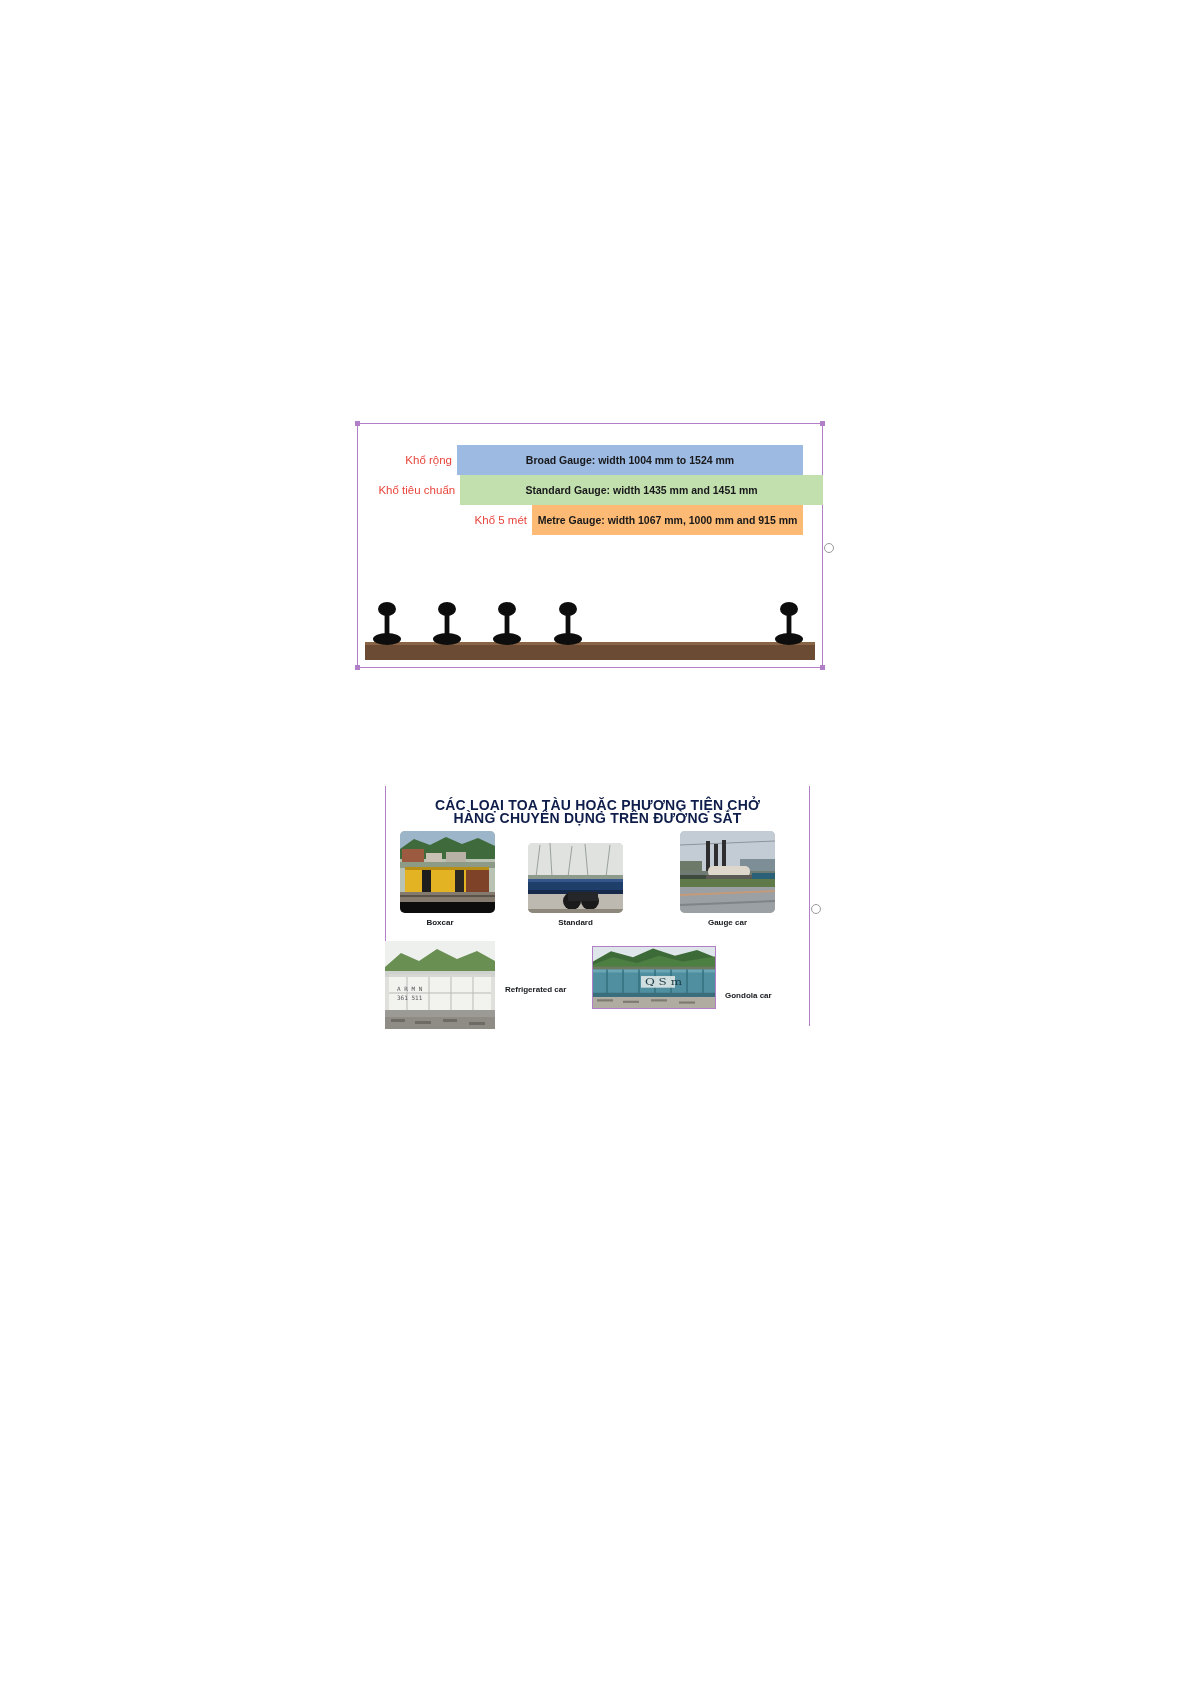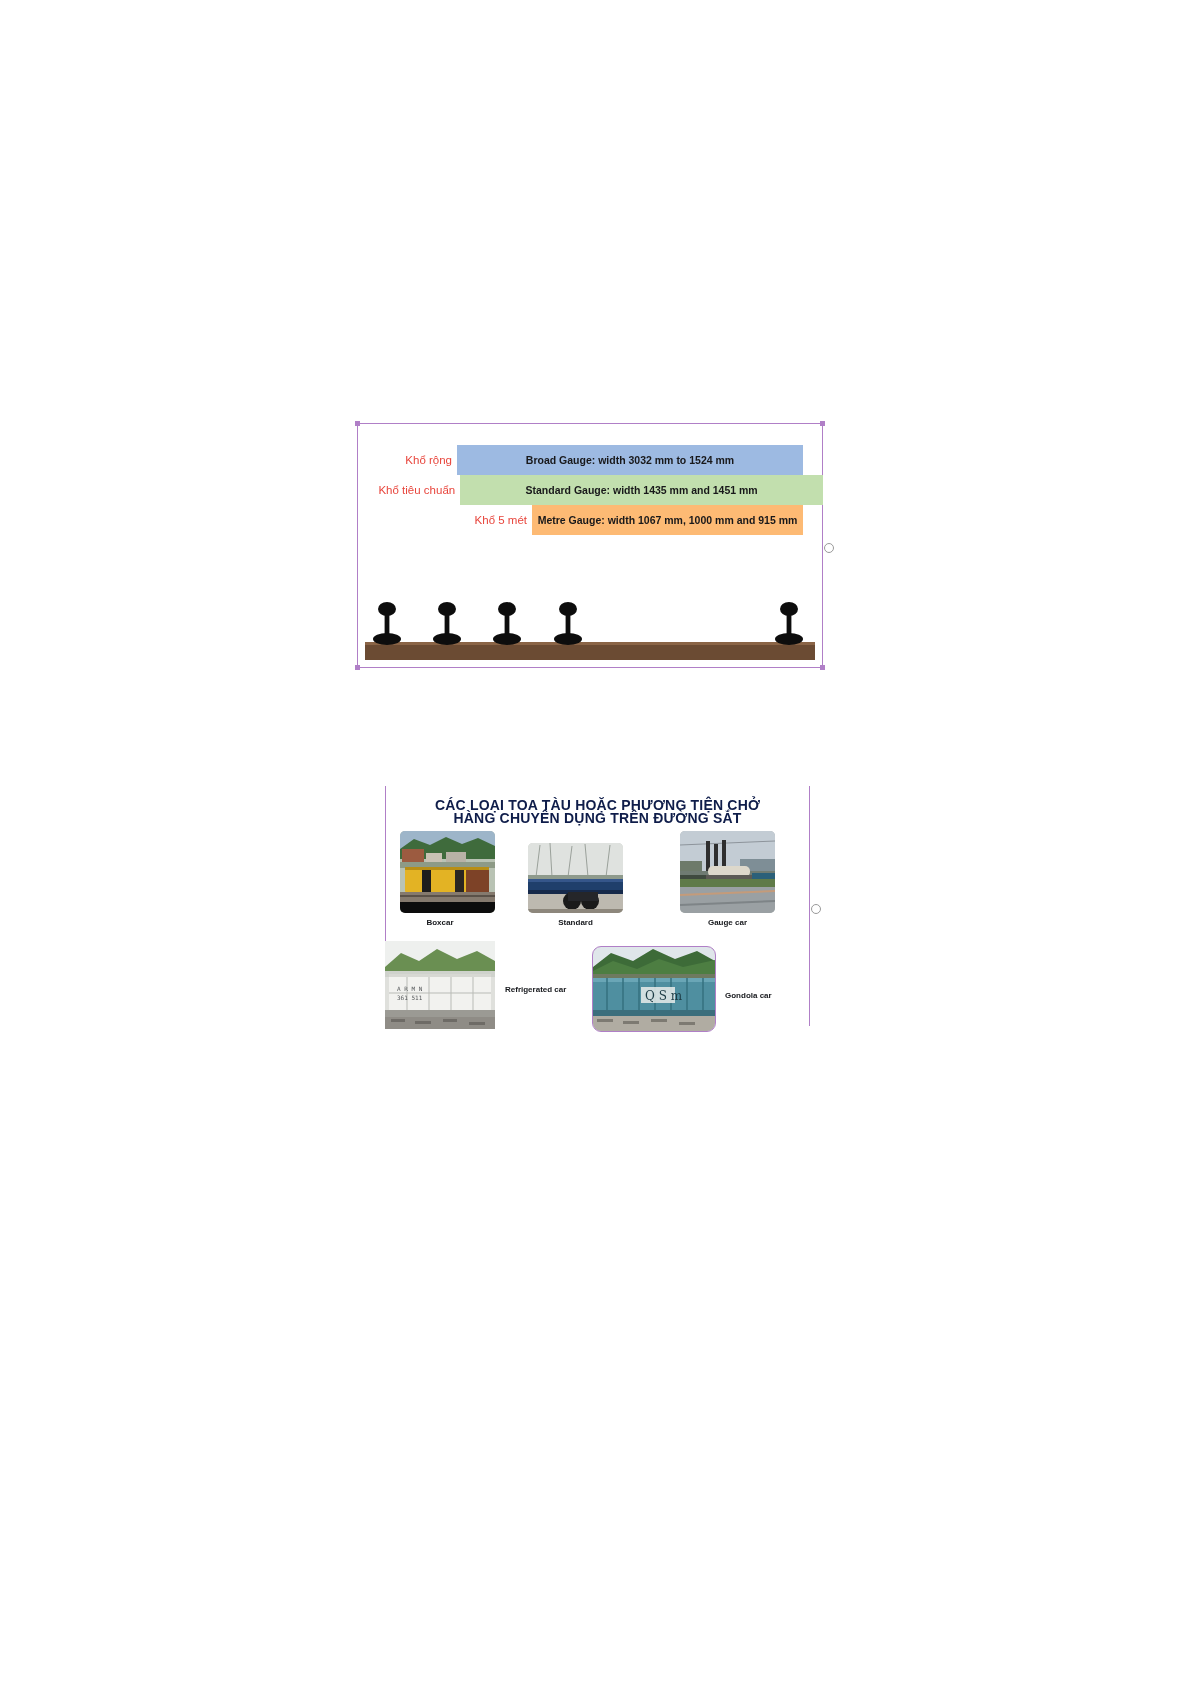--- a/index.html
+++ b/index.html
@@ -172,21 +172,21 @@
   <div class="sel-handle tl"></div>
   <div class="sel-handle tr"></div>
   <div class="sel-handle bl"></div>
   <div class="sel-handle br"></div>
   <div class="sel-rotate"></div>
 
   <div class="gauge-rows">
 
     <div class="gauge-row">
       <div class="gauge-vn" style="width:100px">Khổ rộng</div>
-      <div class="gauge-bar" style="width:346px;background:#9dbae2">Broad Gauge: width 3032 mm to 1524 mm</div>
+      <div class="gauge-bar" style="width:346px;background:#9dbae2">Broad Gauge: width 1004 mm to 1524 mm</div>
     </div>
 
     <div class="gauge-row">
       <div class="gauge-vn" style="width:110px">Khổ tiêu chuẩn</div>
       <div class="gauge-bar" style="width:388px;background:#c2dfae">Standard Gauge: width 1435 mm and 1451 mm</div>
     </div>
 
     <div class="gauge-row">
       <div class="gauge-vn" style="width:175px">Khổ 5 mét</div>
       <div class="gauge-bar" style="width:271px;background:#fdba74">Metre Gauge: width 1067 mm, 1000 mm and 915 mm</div>
@@ -346,21 +346,21 @@
             <rect x="30" y="80" width="16" height="3"></rect>
             <rect x="58" y="78" width="14" height="3"></rect>
             <rect x="84" y="81" width="16" height="3"></rect>
           </g>
         </svg>
       </div>
     </div>
     <div class="car-label side" style="left:120px;top:44px">Refrigerated car</div>
 
     <div class="car-cell" style="left:208px;top:6px;width:122px">
-      <div class="car-photo" style="width:122px;height:84px;border-radius:8px;outline:1px solid #b07fc7">
+      <div class="car-photo" style="width:122px;height:61px;border-radius:0;outline:1px solid #b07fc7">
         <svg viewBox="0 0 122 84" preserveAspectRatio="none">
           <rect width="122" height="84" fill="#d7dcd6"></rect>
           <rect width="122" height="22" fill="#dfe6ea"></rect>
           <path d="M0 20 L18 6 L40 14 L60 2 L82 12 L104 4 L122 14 L122 26 L0 26Z" fill="#3d6b38"></path>
           <path d="M0 24 L20 14 L44 22 L66 12 L90 20 L122 13 L122 28 L0 28Z" fill="#4d7e42"></path>
           <rect x="0" y="27" width="122" height="5" fill="#6e7a60"></rect>
           <rect x="0" y="31" width="122" height="34" fill="#4f8fa0"></rect>
           <rect x="0" y="31" width="122" height="4" fill="#6aa6b6"></rect>
           <g stroke="#35707f" stroke-width="1.5">
             <line x1="14" y1="31" x2="14" y2="65"></line>

